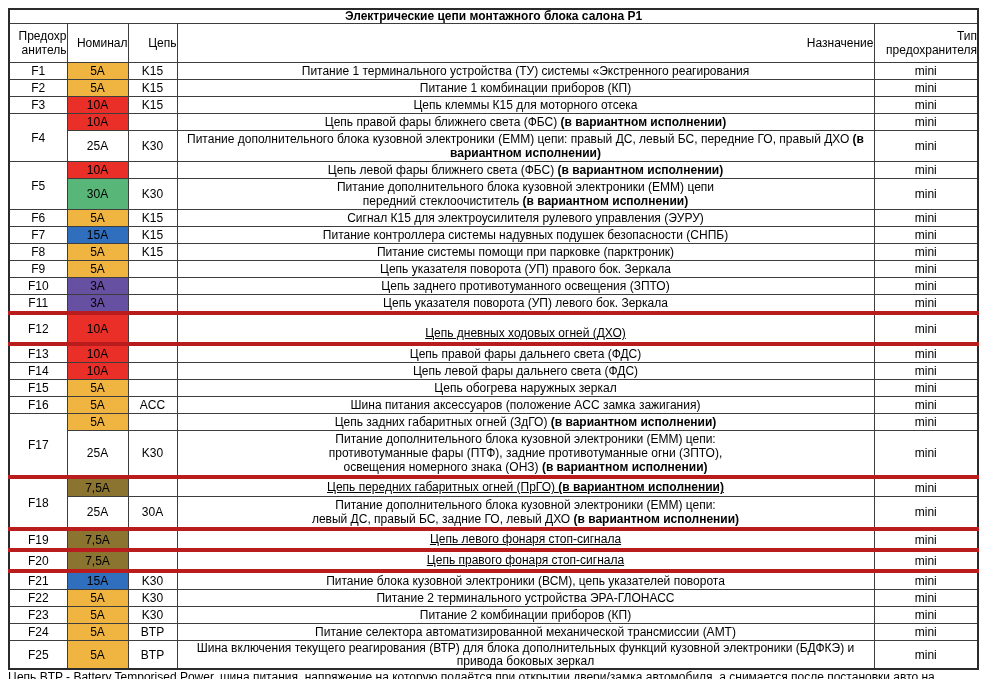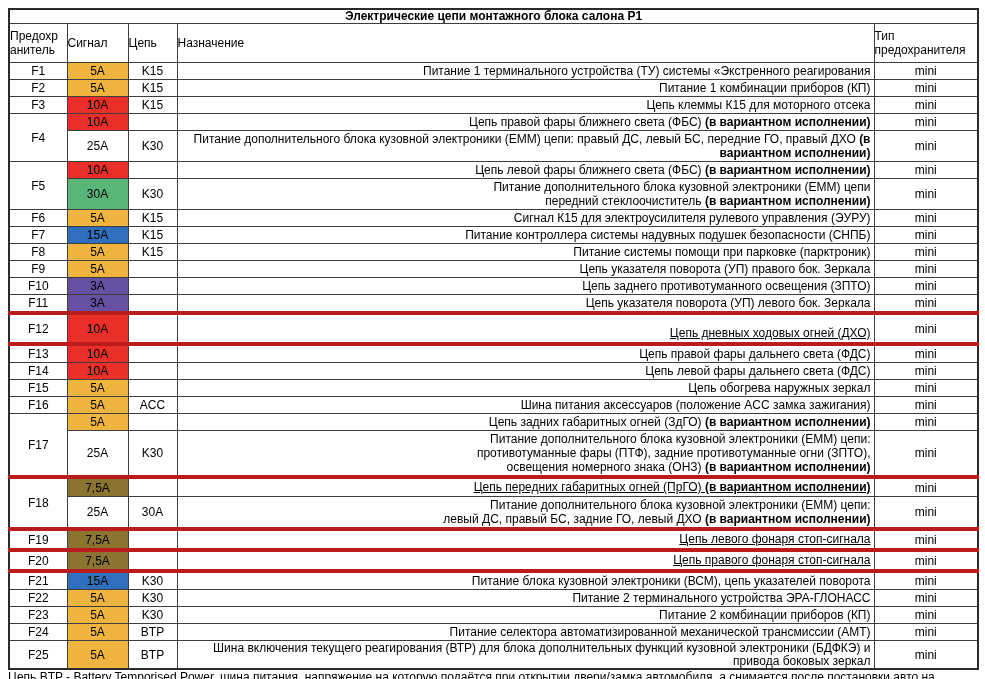--- a/index.html
+++ b/index.html
@@ -13,34 +13,34 @@
     position: absolute; left: 8px; top: 8px; width: 969px;
     border-collapse: collapse; table-layout: fixed;
     border: 2px solid #2b2b2b;
   }
   .fuse-table td {
     border: 1px solid #3d3d3d;
     padding: 0; font-size: 12px; overflow: hidden;
   }
   .title-cell { height: 14px; text-align: center; font-weight: bold; line-height: 13px; border-radius: 6px; }
   tr.head td {
-    height: 39px; text-align: left; vertical-align: middle;
+    height: 39px; text-align: right; vertical-align: middle;
     white-space: pre-line; line-height: 14px;
   }
   tr.r1 td  { height: 14px; }
   tr.r2 td  { height: 31px; }
   tr.r2s td { height: 26px; }
   tr.r3 td  { height: 44px; }
   tr.t27 td { height: 19px; }
   tr.t31 td { height: 31px; }
   td.c-fuse, td.c-rating, td.c-circuit, td.c-type {
     text-align: center; vertical-align: middle;
   }
   td.c-purpose {
-    text-align: right; padding: 1px 3px; line-height: 14px;
+    text-align: center; padding: 1px 3px; line-height: 14px;
     white-space: pre-wrap; vertical-align: middle;
   }
   tr.r2 td.c-purpose, tr.r3 td.c-purpose, tr.r2s td.c-purpose { vertical-align: top; }
   tr.r2s td.c-purpose { line-height: 12.5px; }
   tr.vb td.c-purpose { vertical-align: bottom; padding-bottom: 2px; text-decoration: underline; }
   tr.thick td { border-top: 4px solid #b91c1c; }
   span.b { font-weight: bold; }
   .footnote {
     position: absolute; left: 8px; top: 670px;
     font-size: 12px; line-height: 15px; white-space: nowrap;
@@ -57,21 +57,21 @@
       <col style="width:697px">
       <col style="width:104px">
   </colgroup>
   <tbody id="tbody">
     <tr>
       <td colspan="5" class="title-cell">Электрические цепи монтажного блока салона P1</td>
     </tr>
     <tr class="head">
       <td>Предохр
 анитель</td>
-      <td>Сигнал</td>
+      <td>Номинал</td>
       <td>Цепь</td>
       <td>Назначение</td>
       <td>Тип
 предохранителя</td>
     </tr>
   <tr class="r1">
         <td class="c-fuse" rowspan="1">F1</td>
         <td class="c-rating" style="background: rgb(240, 180, 65);">5A</td>
         <td class="c-circuit">K15</td>
         <td class="c-purpose"><span>Питание 1 терминального устройства (ТУ) системы «Экстренного реагирования</span></td>

